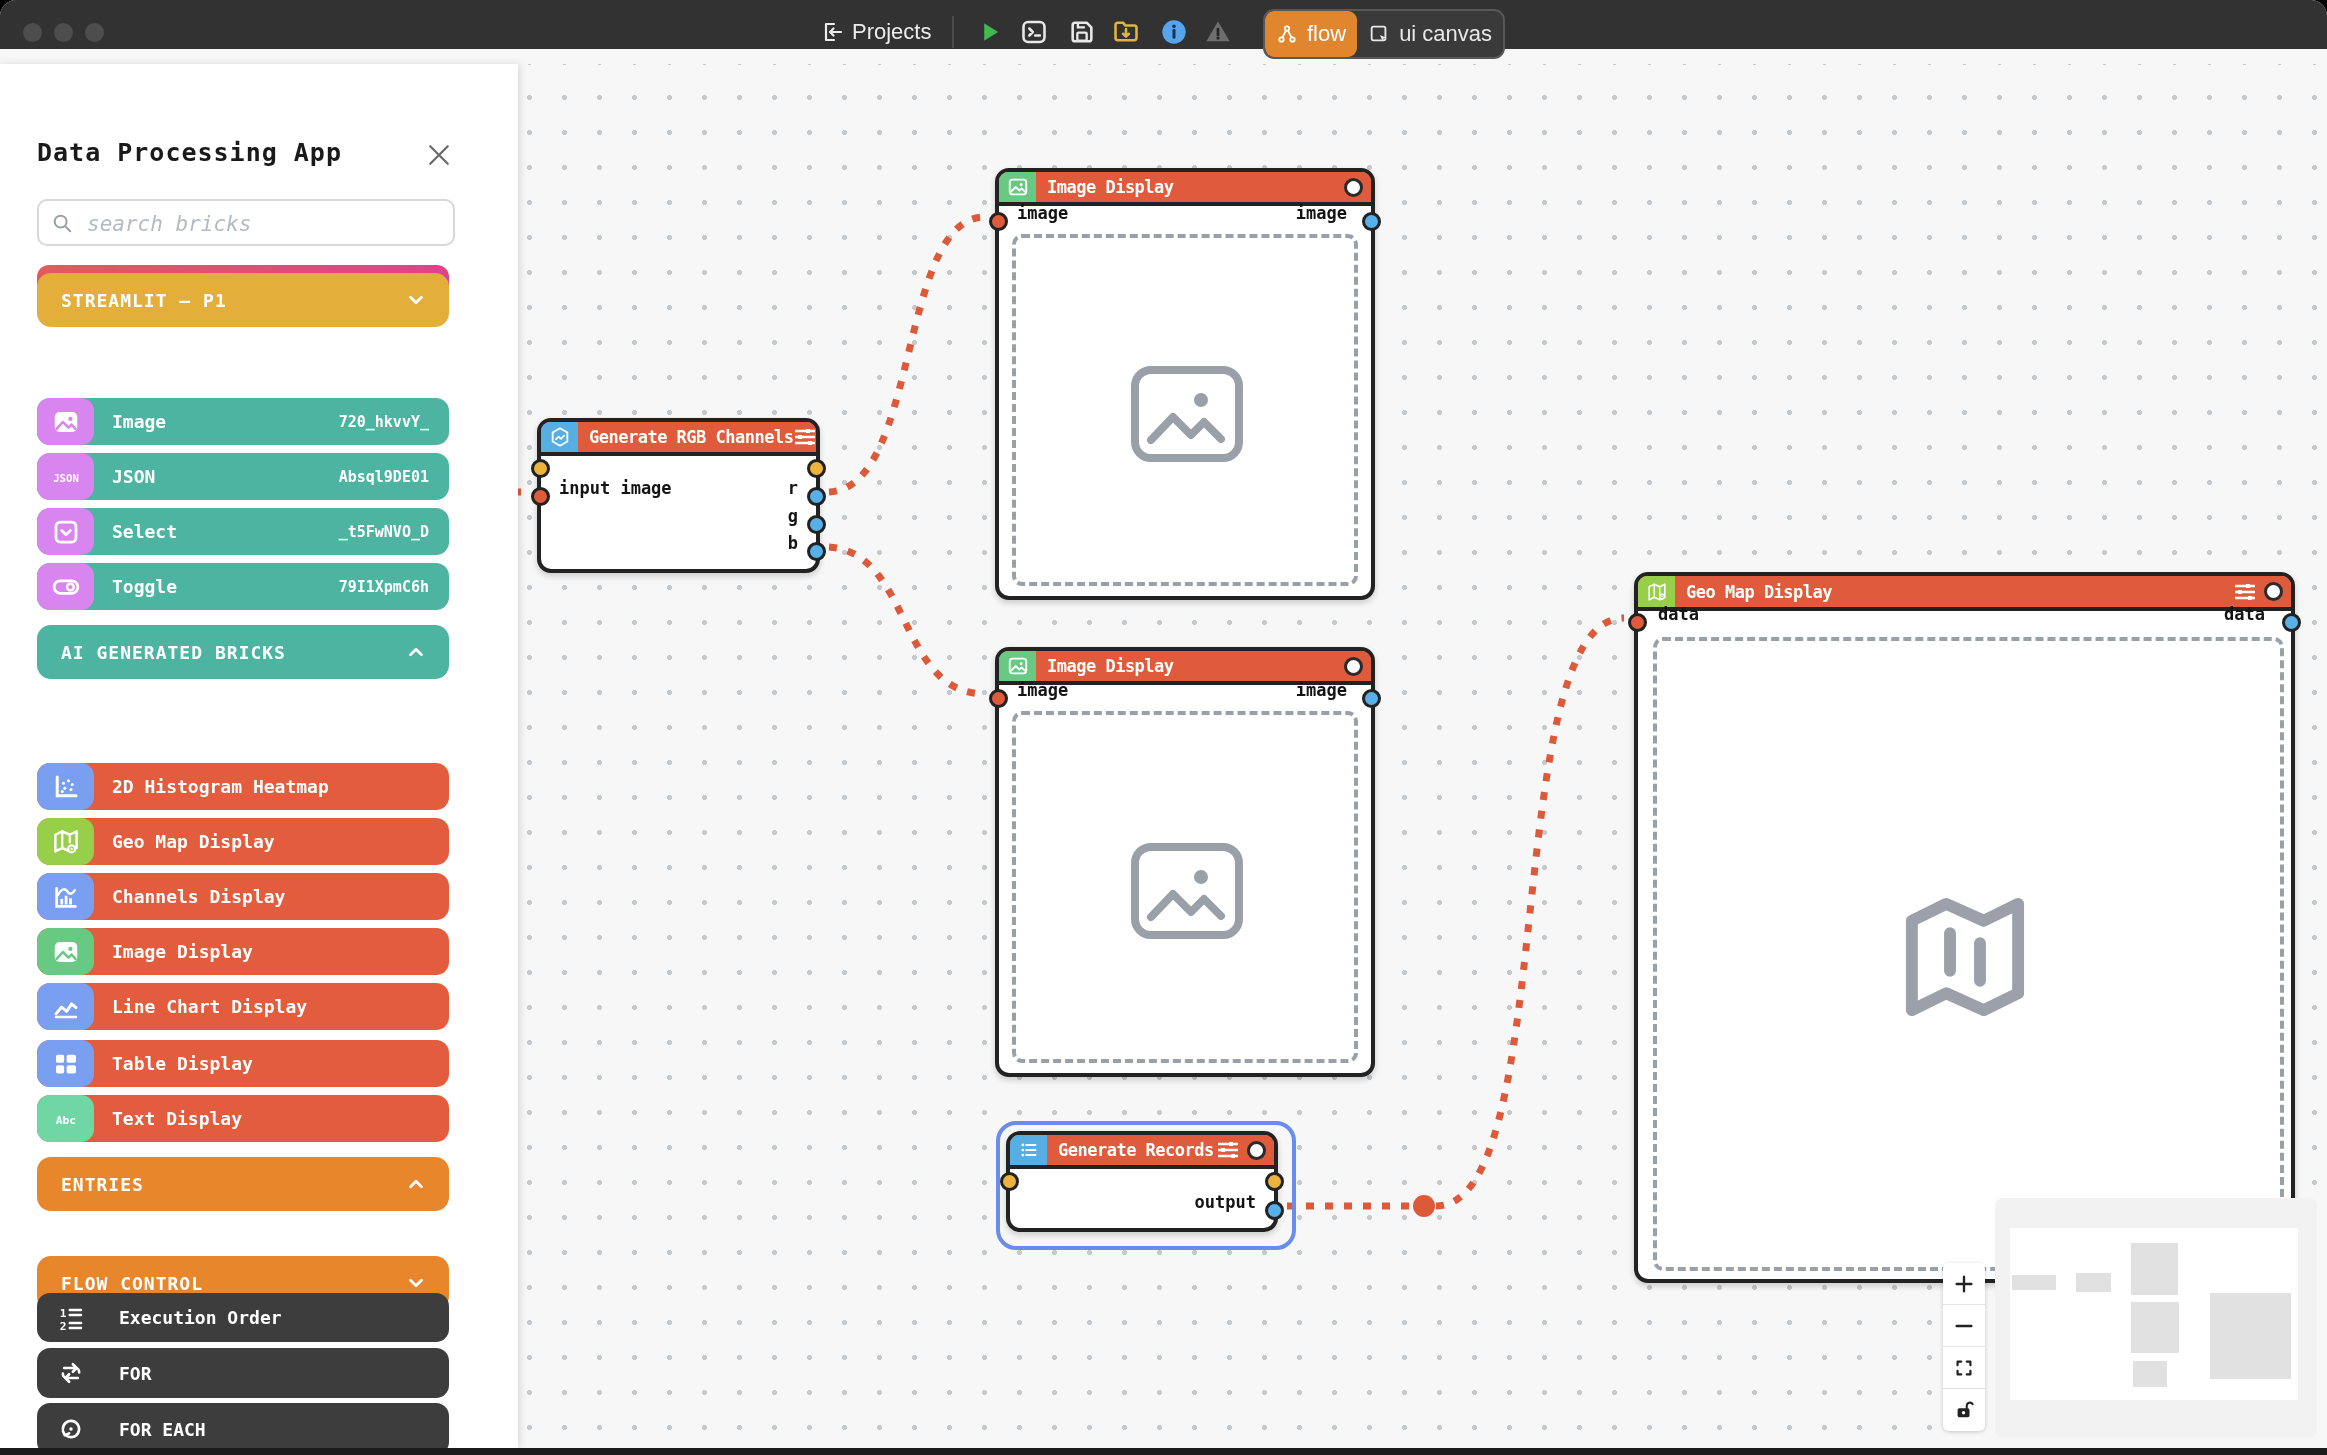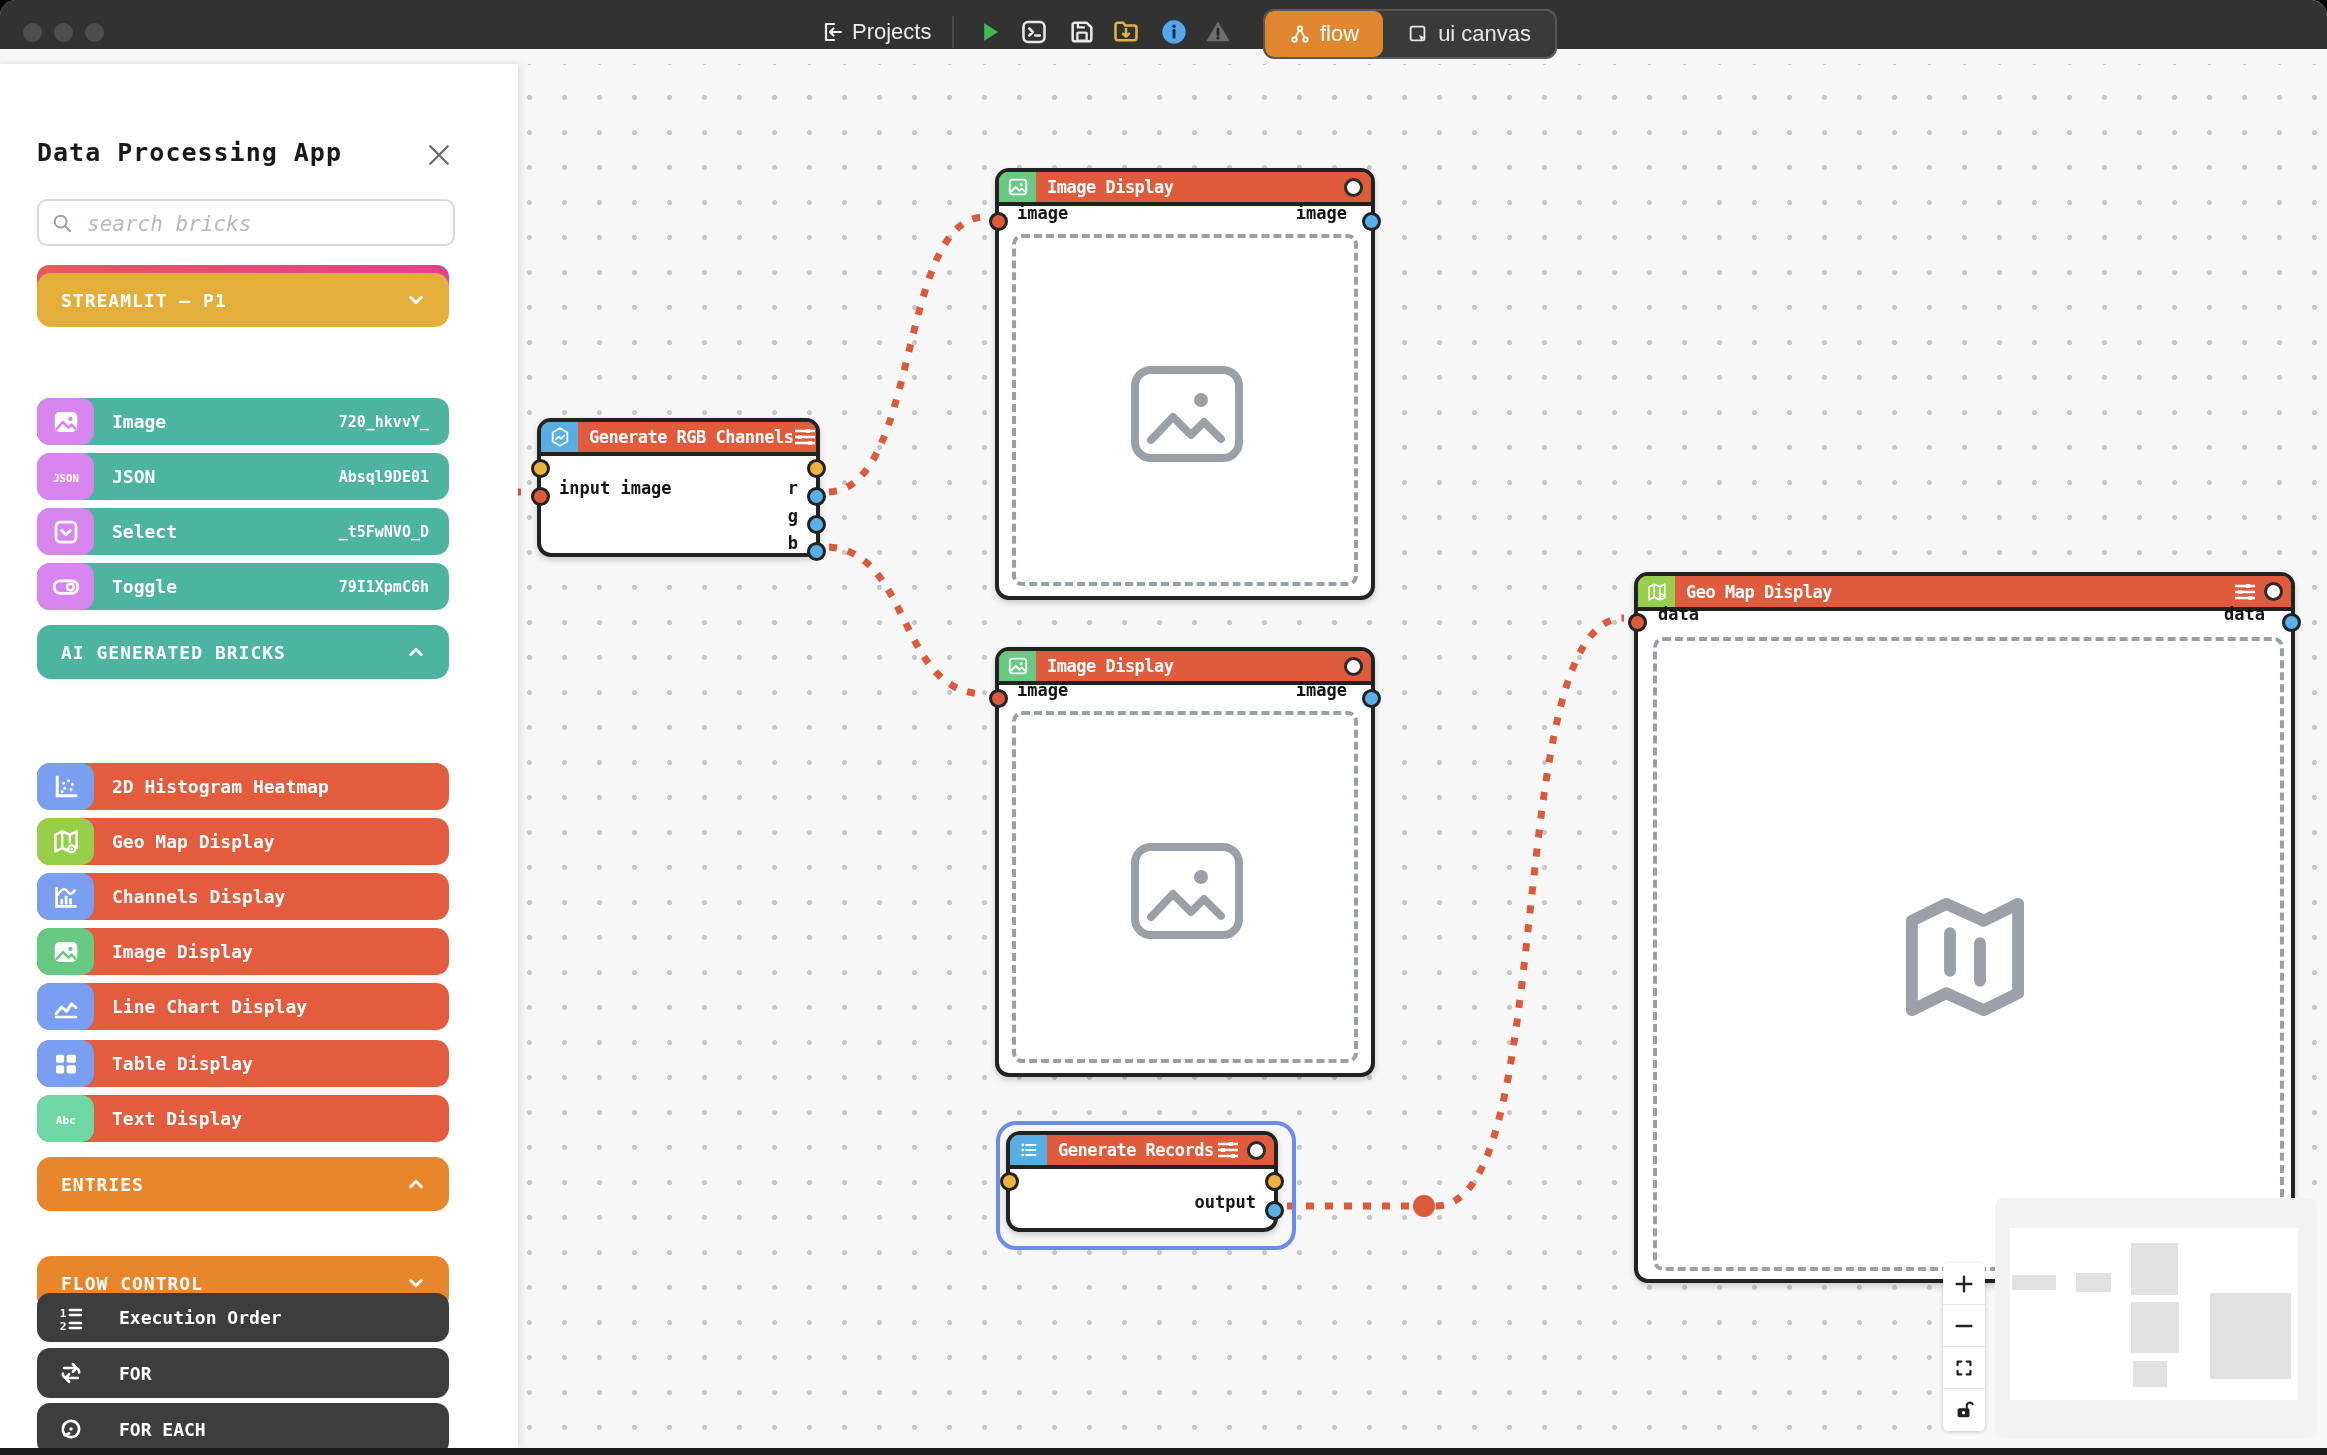--- a/index.html
+++ b/index.html
@@ -8,21 +8,21 @@
   
   #topbar{position:absolute;left:0;top:0;width:2327px;height:49px;background:#323232;z-index:40;}
   .light{position:absolute;top:23px;width:19px;height:19px;border-radius:50%;background:#4d4d4d;}
   #projects{position:absolute;left:820px;top:14px;display:flex;align-items:center;gap:8px;color:#ececec;
             font-family:"Liberation Sans",sans-serif;font-size:22px;height:36px;cursor:default;}
   .tsep{position:absolute;top:16px;width:2px;height:32px;background:#4b4b4b;}
   .tico{position:absolute;top:18px;width:28px;height:28px;}
   #tabgroup{position:absolute;left:1263px;top:9px;height:46px;display:flex;align-items:stretch;
             background:#3a3a3a;border:2px solid #585858;border-radius:11px;overflow:hidden;
             font-family:"Liberation Sans",sans-serif;font-size:22px;}
-  .tab{display:flex;align-items:center;gap:9px;padding:0 24px;color:#e8e8e8;}
+  .tab{display:flex;align-items:center;gap:9px;padding:0 11px;color:#e8e8e8;}
   .tab.active{background:#e0862e;border-radius:9px;color:#fff;}
   
   #sidebar{position:absolute;left:0;top:64px;width:494px;height:1384px;background:#fff;z-index:30;
            box-shadow:2px 0 8px rgba(0,0,0,.12);overflow:hidden;padding-left:24px;}
   #sb-title{position:absolute;left:37px;top:74px;font-size:25px;font-weight:bold;color:#1a1a1a;letter-spacing:1px;}
   #sb-close{position:absolute;left:424px;top:76px;width:30px;height:30px;color:#6b6b6b;}
   #sb-search{position:absolute;left:37px;top:135px;width:418px;height:47px;border:2px solid #d8d8d8;border-radius:10px;background:#fff;box-sizing:border-box;}
   #sb-search input{position:absolute;left:46px;top:0;width:360px;height:43px;border:none;outline:none;
         font-family:inherit;font-size:21px;color:#444;background:transparent;font-style:italic;}
   #sb-search input::placeholder{color:#b4bac2;}
@@ -148,21 +148,21 @@
     <g fill="none" stroke="#dc5a3a" stroke-width="7" stroke-dasharray="8 11">
       <path d="M494 492 H 528"></path>
       <path d="M829 492 C 920 488, 898 217, 985 217"></path>
       <path d="M829 547 C 912 553, 898 694, 985 694"></path>
       <path d="M1287 1206 L 1412 1206"></path>
       <path d="M1436 1206 C 1560 1206, 1500 618, 1624 618"></path>
     </g>
     <circle cx="1424" cy="1206" r="11" fill="#dc5a3a"></circle>
   </svg>
 
-  <div class="node" style="left:537px;top:418px;width:283px;height:139px">
+  <div class="node" style="left:537px;top:418px;width:283px;height:155px">
     <div class="nhead">
       <span class="nicon" style="background:#56aee2">
         <svg viewBox="0 0 24 24">
             <path d="M12 2.5l8 4.6v9.8l-8 4.6-8-4.6V7.1z" fill="none" stroke="#fff" stroke-width="2"></path>
         <path d="M7.5 14.5l3-3 2.5 2.5 3.5-3.5" fill="none" stroke="#fff" stroke-width="1.8" stroke-linecap="round" stroke-linejoin="round"></path>
           </svg>
       </span>
       <span class="ntitle">Generate RGB Channels</span>
       <span class="hright">
         <svg class="hslide" viewBox="0 0 24 20">

